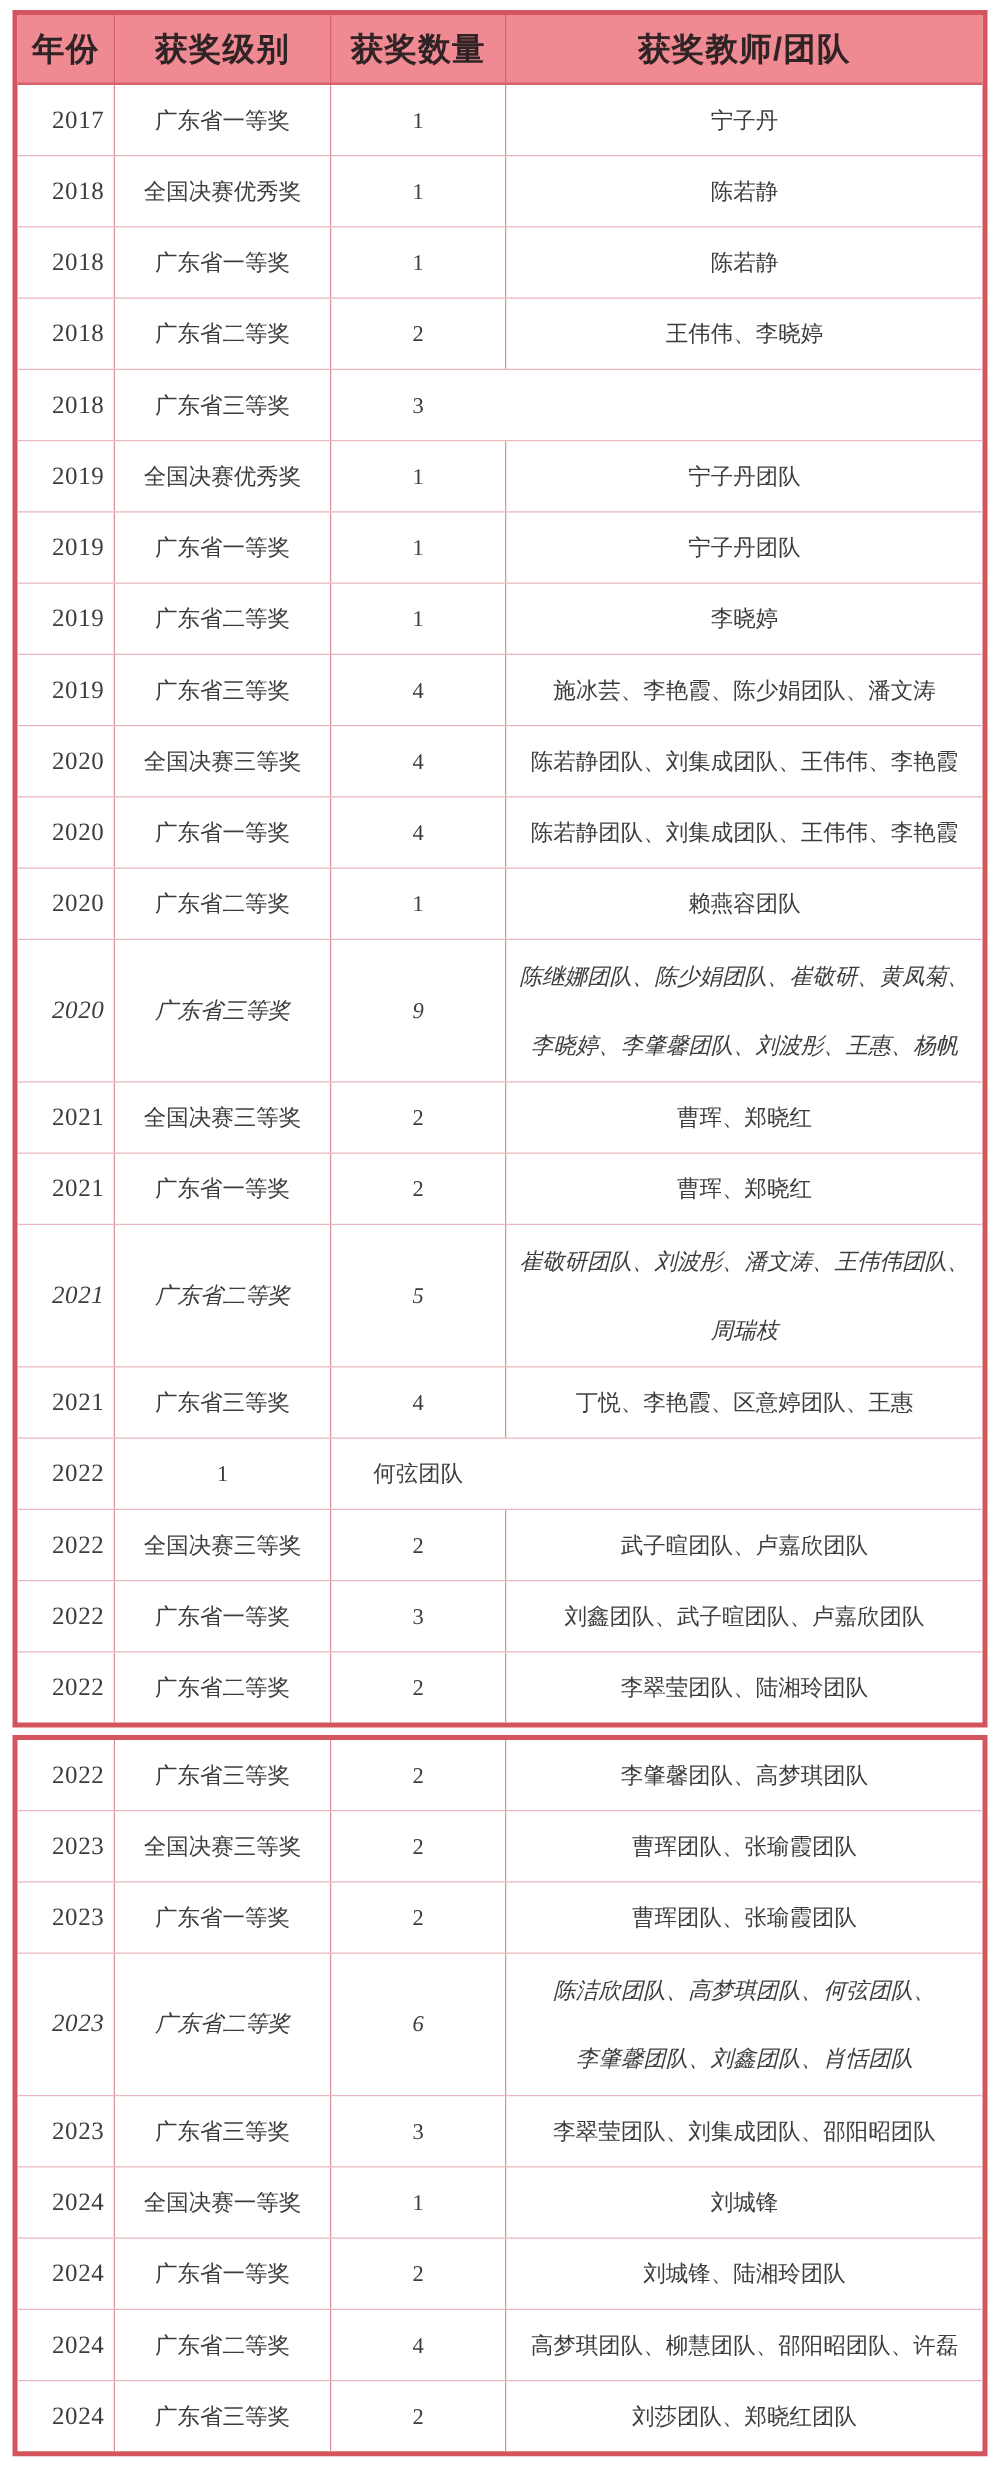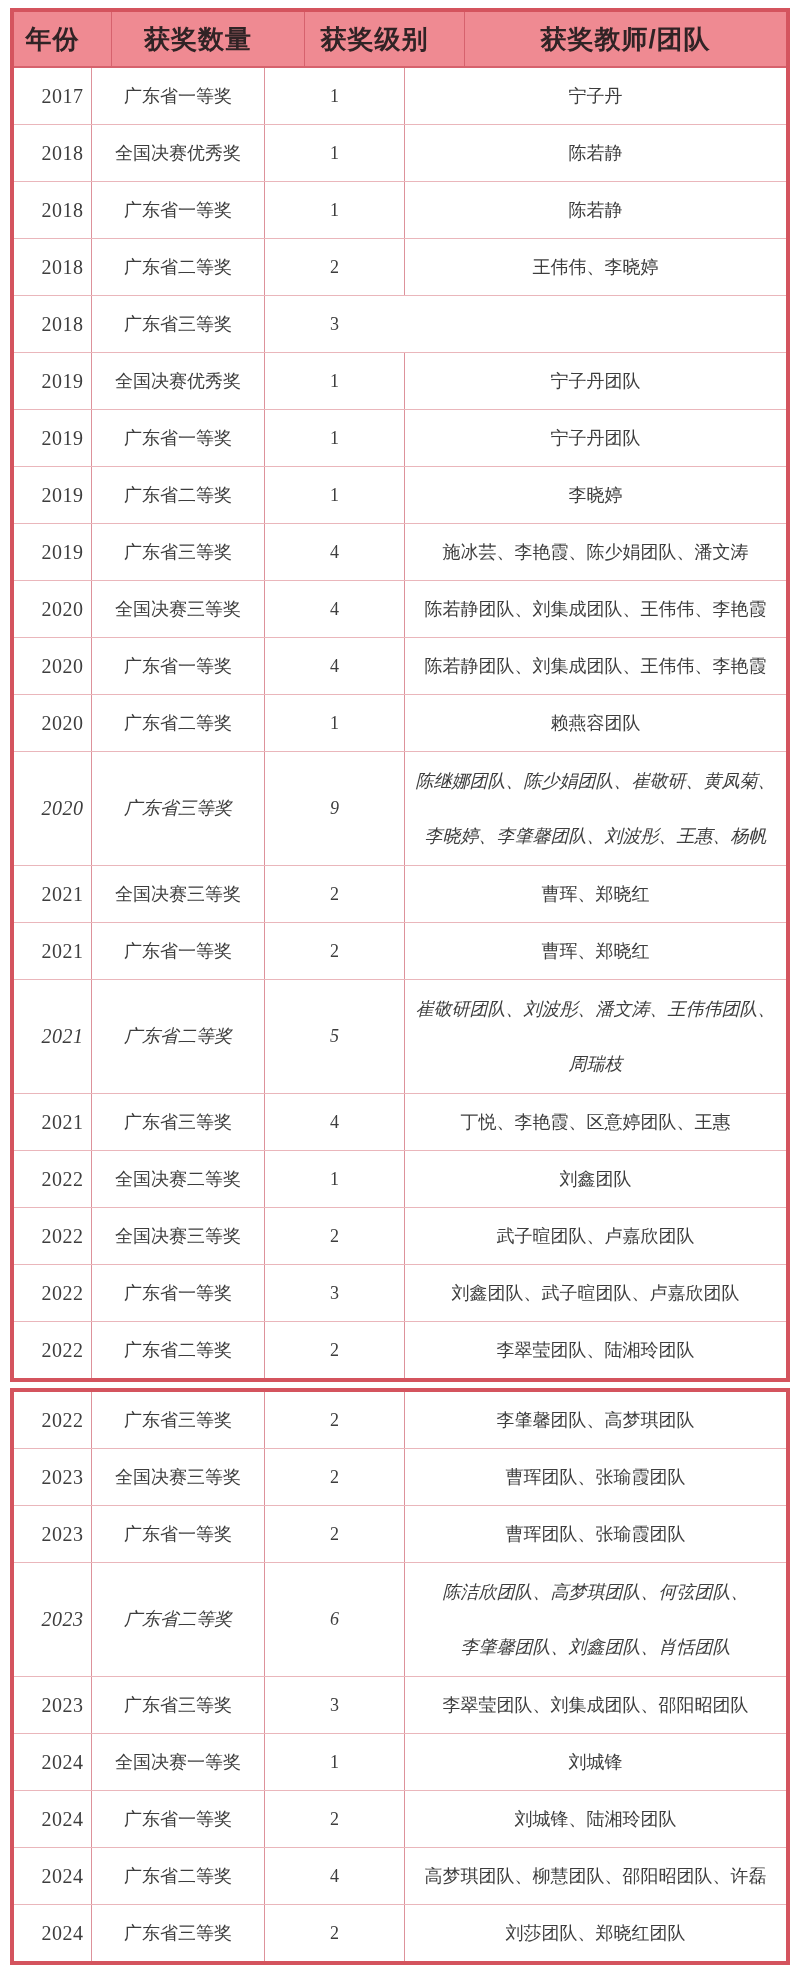--- a/index.html
+++ b/index.html
@@ -48,43 +48,42 @@
     line-height:55px;
     white-space:pre-line;
     overflow:hidden;
   }
   .tr.tall .td{height:113px;font-style:italic;}
   .td + .td{border-left:1px solid var(--col-sep);}
   .td.year{font-size:20px;letter-spacing:0.5px;margin-left:20px;}
   .tr.head{
     background:var(--header-bg);
     border-bottom:2px solid var(--header-sep);
-    gap:20px;
   }
   .tr.head .td{
     height:54px;
     font-family:"Liberation Sans", sans-serif;
     font-weight:700;
     font-size:26px;
     color:var(--header-text);
     line-height:54px;
     letter-spacing:1px;
   }
   .tr.head .td + .td{border-left:1px solid var(--header-sep);}
 </style>
 </head>
 <body>
 
 <div class="page">
 
   <div class="tbl">
     <div class="tr head">
       <div class="td">年份</div>
+      <div class="td">获奖级别</div>
       <div class="td">获奖数量</div>
-      <div class="td">获奖级别</div>
       <div class="td">获奖教师/团队</div>
     </div>
     <div>
         <div class="tr">
     <div class="td year">2017</div>
     <div class="td">广东省一等奖</div>
     <div class="td">1</div>
     <div class="td">宁子丹</div>
   </div>
         <div class="tr">
@@ -179,23 +178,22 @@
 周瑞枝</div>
   </div>
         <div class="tr">
     <div class="td year">2021</div>
     <div class="td">广东省三等奖</div>
     <div class="td">4</div>
     <div class="td">丁悦、李艳霞、区意婷团队、王惠</div>
   </div>
         <div class="tr">
     <div class="td year">2022</div>
-    <div class="td">全国决赛二等奖</div>
-    <div class="td">1</div>
-    <div class="td">刘鑫团队</div>
+    <div class="td">1</div>
+    <div class="td">何弦团队</div>
   </div>
         <div class="tr">
     <div class="td year">2022</div>
     <div class="td">全国决赛三等奖</div>
     <div class="td">2</div>
     <div class="td">武子暄团队、卢嘉欣团队</div>
   </div>
         <div class="tr">
     <div class="td year">2022</div>
     <div class="td">广东省一等奖</div>

